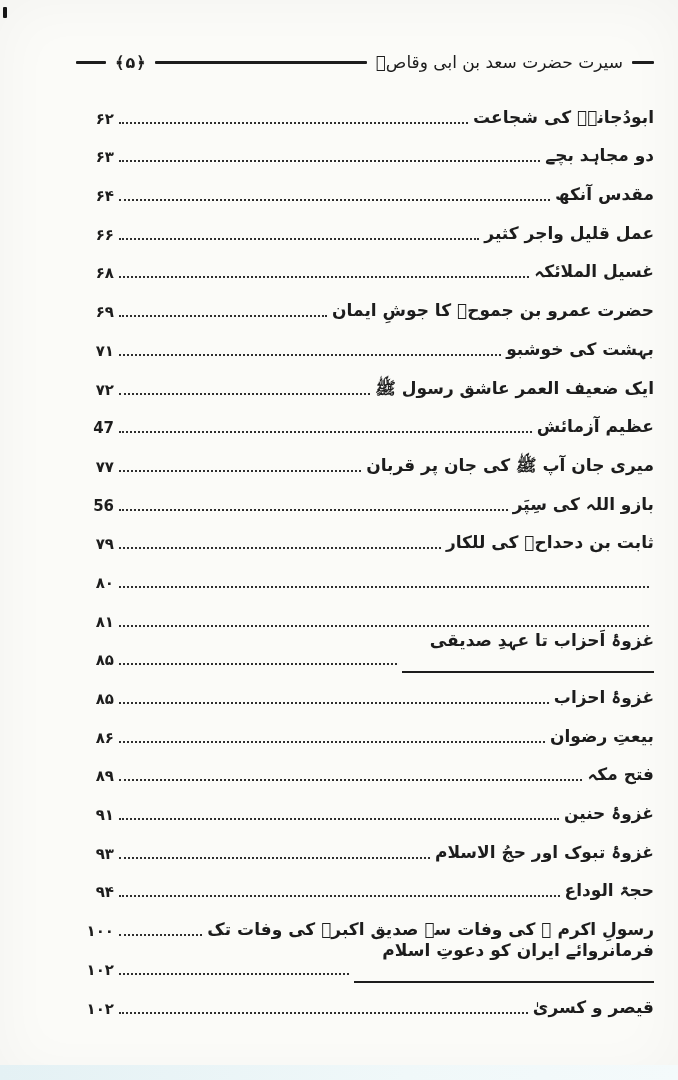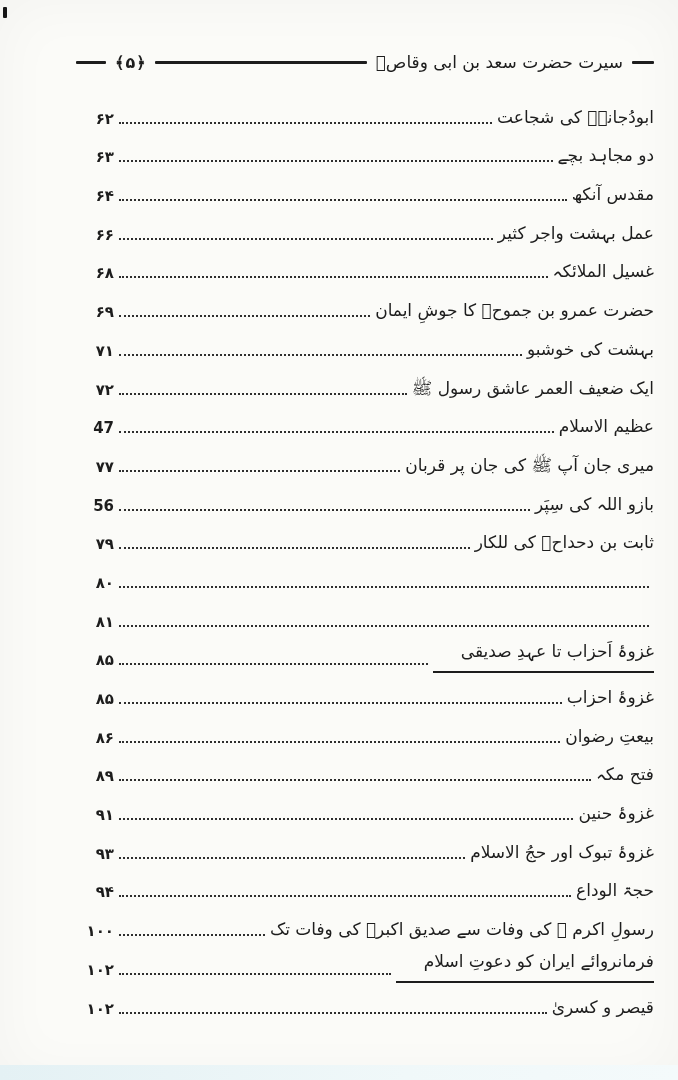--- a/index.html
+++ b/index.html
@@ -51,26 +51,26 @@
     position:absolute;top:96px;right:24px;left:76px;
     display:flex;flex-direction:column;
   }
   .row{
     height:38.7px;
     display:flex;flex-direction:row;align-items:flex-end;
     padding-bottom:5px;
   }
   .t{
     flex:0 0 auto;
-    font-size:17px;font-weight:normal;line-height:26px;
+    font-size:17px;font-weight:bold;line-height:26px;
     white-space:nowrap;
   }
   .t.u{
     border-bottom:2px solid var(--ink);
-    padding-bottom:7px;
+    padding-bottom:18px;
     padding-inline-end:28px;
     margin-bottom:-2px;
   }
   .dots{
     flex:1 1 auto;
     height:0;
     border-bottom:2.6px dotted #2e2e2e;
     margin:0 5px 6px 5px;
   }
   .n{
@@ -120,21 +120,21 @@
         <span class="n">۶۳</span>
       </div>
 
       <div class="row">
         <span class="t">مقدس آنکھ</span>
         <span class="dots"></span>
         <span class="n">۶۴</span>
       </div>
 
       <div class="row">
-        <span class="t">عمل بہشت واجر کثیر</span>
+        <span class="t">عمل قلیل واجر کثیر</span>
         <span class="dots"></span>
         <span class="n">۶۶</span>
       </div>
 
       <div class="row">
         <span class="t">غسیل الملائکہ</span>
         <span class="dots"></span>
         <span class="n">۶۸</span>
       </div>
 
@@ -150,21 +150,21 @@
         <span class="n">۷۱</span>
       </div>
 
       <div class="row">
         <span class="t">ایک ضعیف العمر عاشق رسول ﷺ</span>
         <span class="dots"></span>
         <span class="n">۷۲</span>
       </div>
 
       <div class="row">
-        <span class="t">عظیم الاسلام</span>
+        <span class="t">عظیم آزمائش</span>
         <span class="dots"></span>
         <span class="n">47</span>
       </div>
 
       <div class="row">
         <span class="t">میری جان آپ ﷺ کی جان پر قربان</span>
         <span class="dots"></span>
         <span class="n">۷۷</span>
       </div>
 

